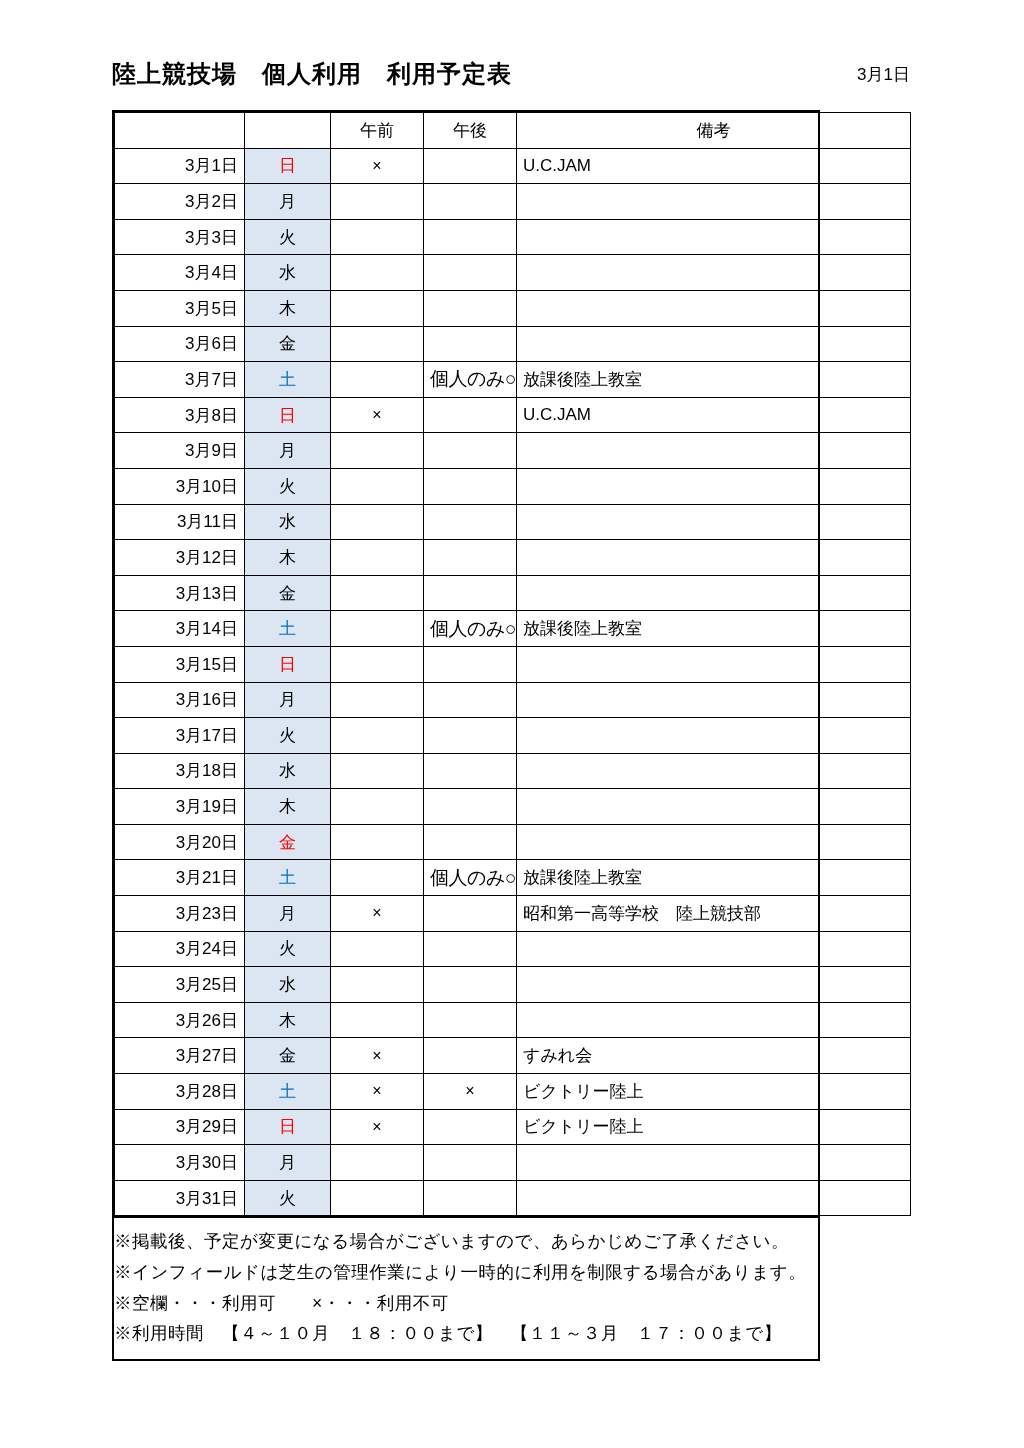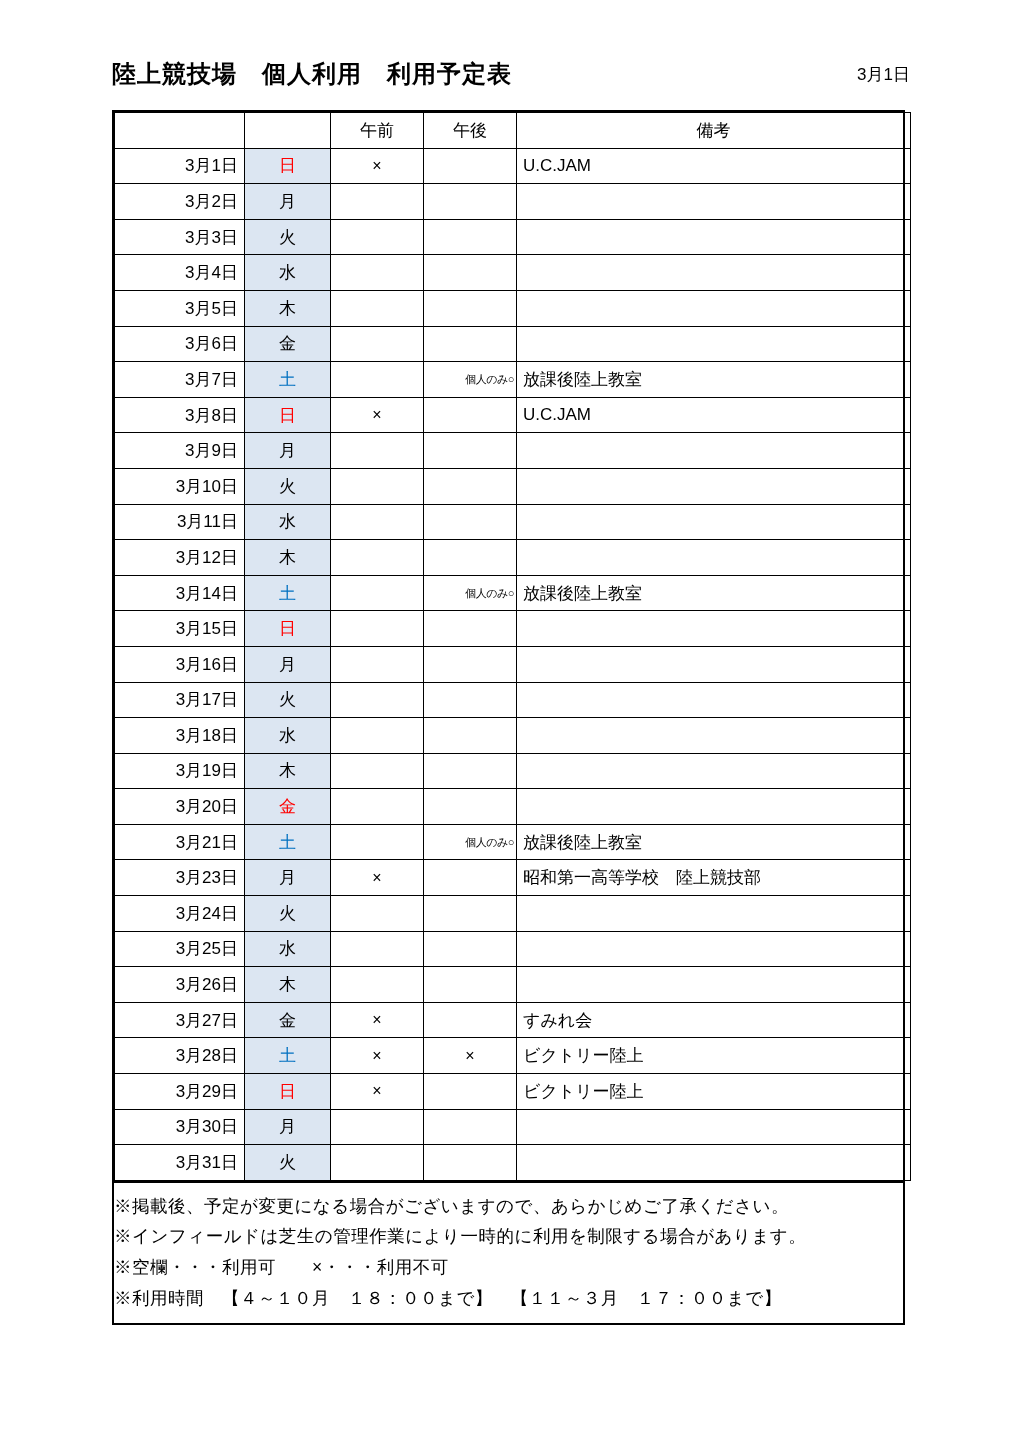--- a/index.html
+++ b/index.html
@@ -36,21 +36,21 @@
   }
   .doc-date {
     font-size: 17px;
     font-weight: normal;
     padding-right: 2px;
   }
   .sheet {
     position: absolute;
     top: 110px;
     left: 112px;
-    width: 793px;
+    width: 708px;
     border: 2px solid #000000;
     box-sizing: border-box;
   }
   table.schedule {
     border-collapse: collapse;
     width: 100%;
     table-layout: fixed;
   }
   table.schedule td, table.schedule th {
     border: 1px solid #000000;
@@ -86,21 +86,21 @@
   td.dow.hol { color: #ff0000; }
   td.dow.wd  { color: #000000; }
   td.am, td.pm {
     text-align: center;
     font-size: 15px;
   }
   td.am.mark, td.pm.mark {
     font-size: 16px;
   }
   td.pm.small {
-    font-size: 11px;
+    font-size: 19px;
     text-align: right;
     padding-right: 2px;
     letter-spacing: -0.5px;
   }
   td.note {
     text-align: left;
     padding-left: 8px;
     font-size: 17px;
   }
   .notes {
@@ -221,20 +221,27 @@
             <td class="note"></td>
           </tr>
           <tr>
             <td class="date">3月12日</td>
             <td class="dow wd">木</td>
             <td class="am"></td>
             <td class="pm"></td>
             <td class="note"></td>
           </tr>
           <tr>
+            <td class="date">3月13日</td>
+            <td class="dow wd">金</td>
+            <td class="am"></td>
+            <td class="pm"></td>
+            <td class="note"></td>
+          </tr>
+          <tr>
             <td class="date">3月14日</td>
             <td class="dow sat">土</td>
             <td class="am"></td>
             <td class="pm small">個人のみ○</td>
             <td class="note">放課後陸上教室</td>
           </tr>
           <tr>
             <td class="date">3月15日</td>
             <td class="dow sun">日</td>
             <td class="am"></td>

